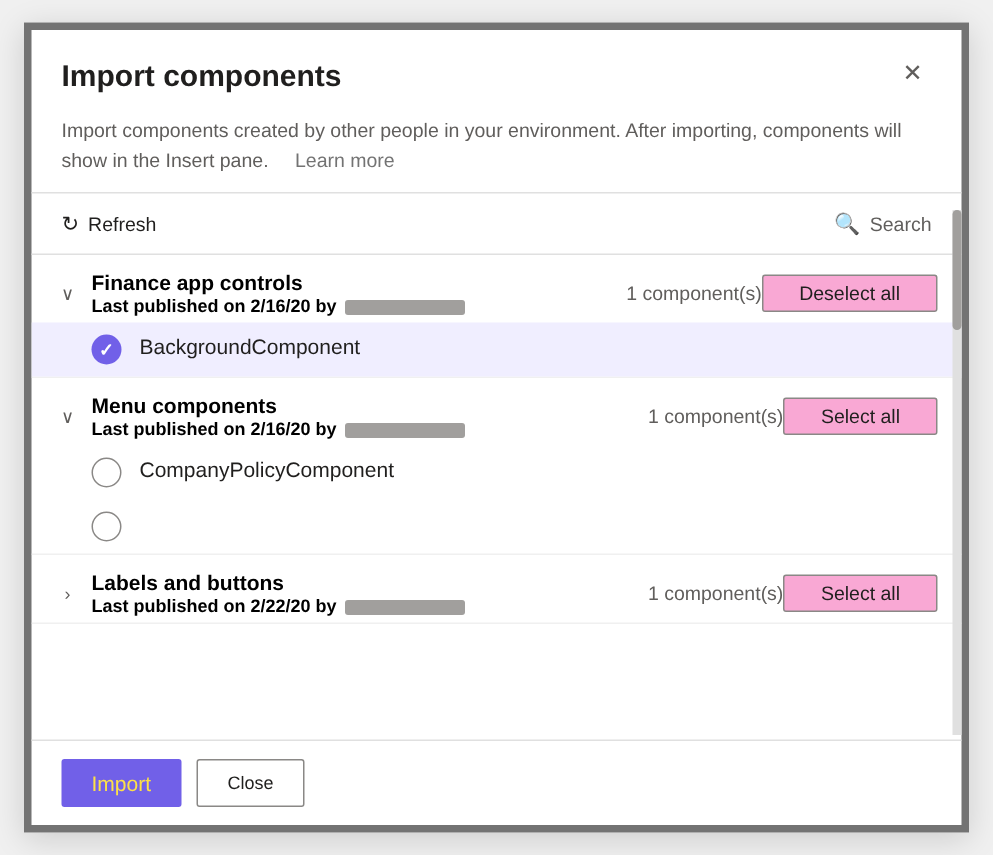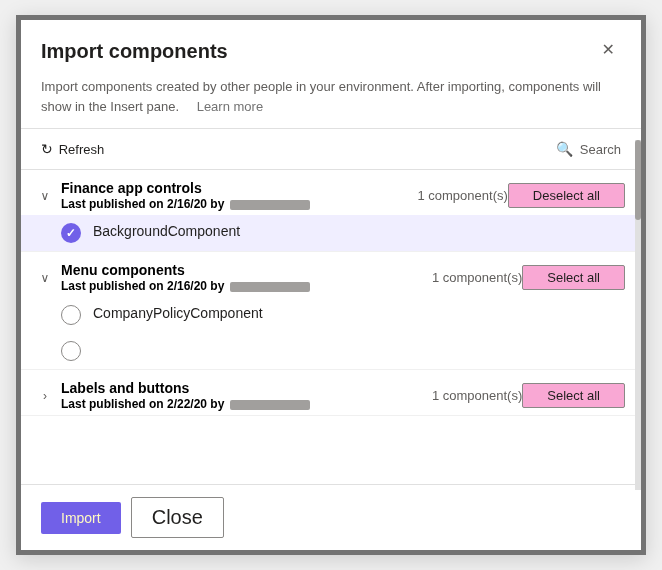--- a/index.html
+++ b/index.html
@@ -185,34 +185,34 @@
     }
     .dialog-footer {
       padding: 12px 20px;
       display: flex;
       align-items: center;
       gap: 10px;
       border-top: 1px solid #e0e0e0;
     }
     .import-btn {
       background: #7160E8;
-      color: #fef9c3;
+      color: #fde047;
       border: none;
       padding: 8px 20px;
       font-size: 14px;
       cursor: pointer;
       border-radius: 2px;
       text-align: right;
     }
     .close-footer-btn {
       background: #fff;
       color: #201f1e;
       border: 1px solid #8a8886;
       padding: 8px 20px;
-      font-size: 20px;
+      font-size: 12px;
       cursor: pointer;
       border-radius: 2px;
     }
     .scrollbar-track {
       position: absolute;
       right: 0;
       top: 120px;
       bottom: 60px;
       width: 6px;
       background: #e0e0e0;

